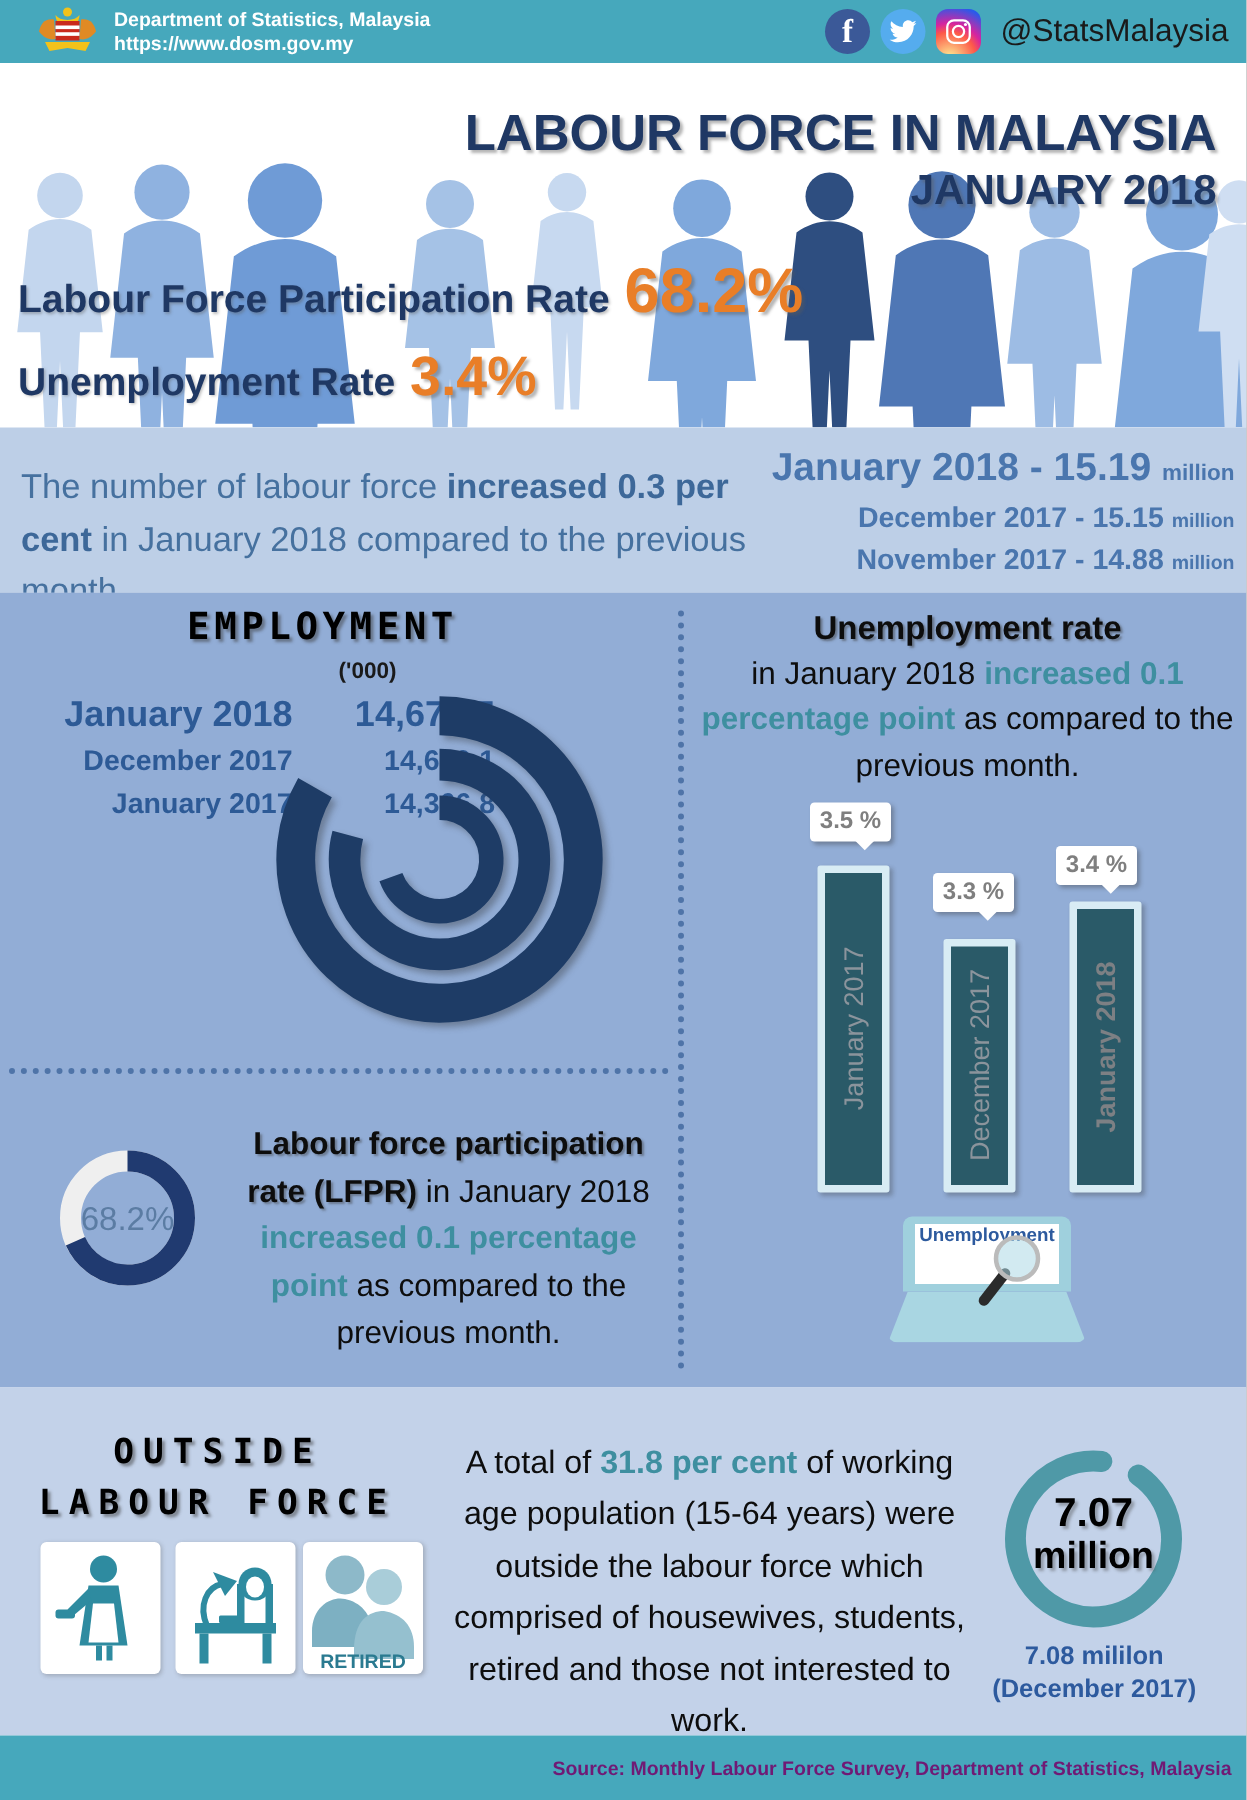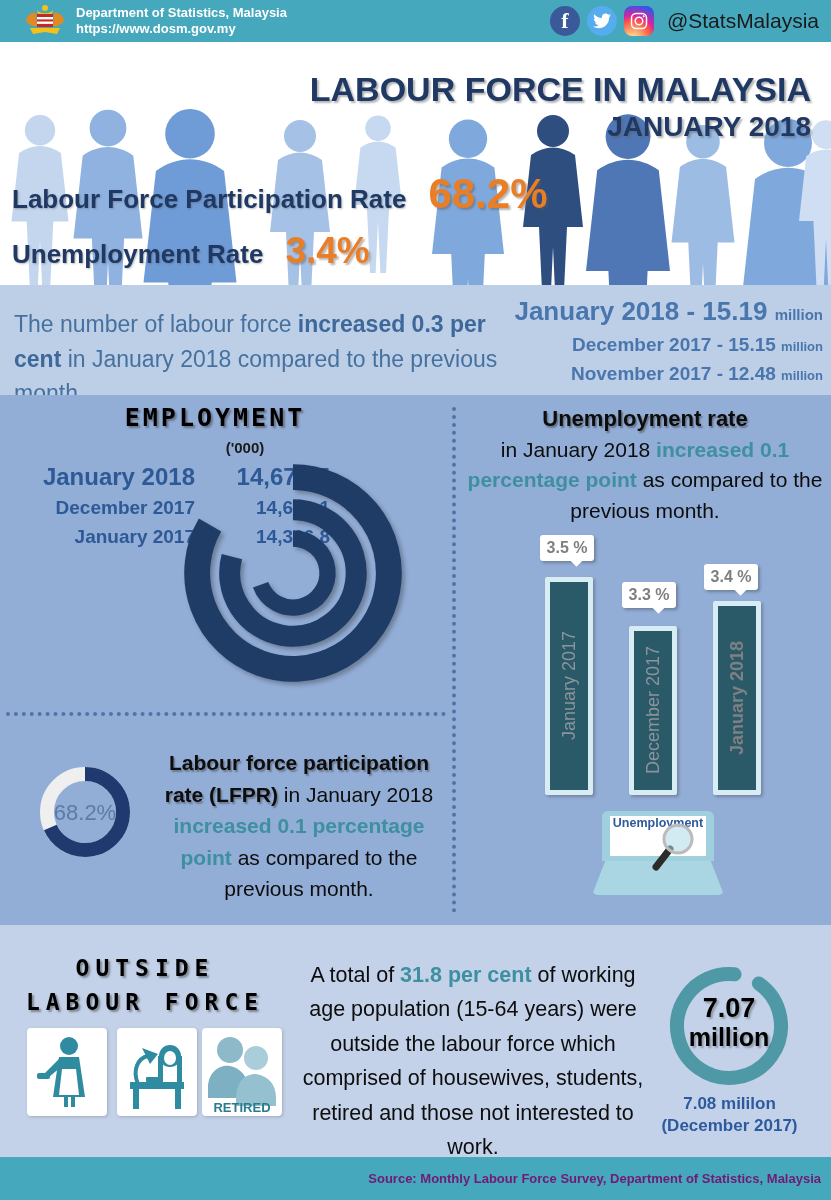--- a/index.html
+++ b/index.html
@@ -17,21 +17,21 @@
   .ig { border-radius:8px; background:radial-gradient(circle at 30% 110%, #fdf497 0%, #fd5949 45%, #d6249f 60%, #285AEB 90%); }
   .handle { color:#1a1a1a; font-size:21px; margin-left:6px; }
 
   
   .hero { position:absolute; left:0; top:42px; width:831px; height:243px; background:#fff; overflow:hidden; }
   .hero svg.people { position:absolute; left:0; top:0; }
   .hero-title { position:absolute; right:20px; top:28px; text-align:right; color:#1f3864; font-weight:bold;
                 text-shadow:2px 2px 2px rgba(90,90,90,0.45); }
   .hero-title .l1 { font-size:34px; letter-spacing:0px; }
   .hero-title .l2 { font-size:28px; margin-top:2px; }
-  .rate-row { position:absolute; left:12px; display:flex; align-items:baseline; gap:22px; white-space:nowrap;justify-content:center; }
+  .rate-row { position:absolute; left:12px; display:flex; align-items:baseline; gap:10px; white-space:nowrap;justify-content:center; }
   .rate-label { color:#1f3864; font-weight:bold; font-size:26px; text-shadow:1px 1px 2px rgba(90,90,90,0.4); }
   .rate-val-lg { color:#e97e27; font-weight:bold; font-size:42px; text-shadow:2px 2px 2px rgba(90,90,90,0.45); }
   .rate-val-md { color:#e97e27; font-weight:bold; font-size:37px; text-shadow:2px 2px 2px rgba(90,90,90,0.45); }
 
   
   .band { position:absolute; left:0; top:285px; width:831px; height:110px; background:#bdcfe7; }
   .band-left { position:absolute; left:14px; top:22px; width:505px; font-size:23px; color:#46719f; line-height:1.5; }
   .band-left b { color:#3d6899; }
   .band-right { position:absolute; right:8px; top:10px; width:330px; text-align:right; color:#4a76ae; font-weight:bold; }
   .fig-row-lg { font-size:26px; line-height:32px; }
@@ -180,21 +180,21 @@
     <div class="band-right">
       <div class="fig-row-lg">
         <span>January 2018 - </span><span>15.19</span>
         <span class="fig-unit-lg">million</span>
       </div>
       <div class="fig-row-sm">
         <span>December 2017 - </span><span>15.15</span>
         <span class="fig-unit-sm">million</span>
       </div>
       <div class="fig-row-sm">
-        <span>November 2017 - </span><span>12.48</span>
+        <span>November 2017 - </span><span>14.88</span>
         <span class="fig-unit-sm">million</span>
       </div>
     </div>
   </div>
 
   <div class="main">
     <div class="vdiv"></div>
 
     <div class="emp-head">EMPLOYMENT</div>
     <div class="emp-unit">('000)</div>

